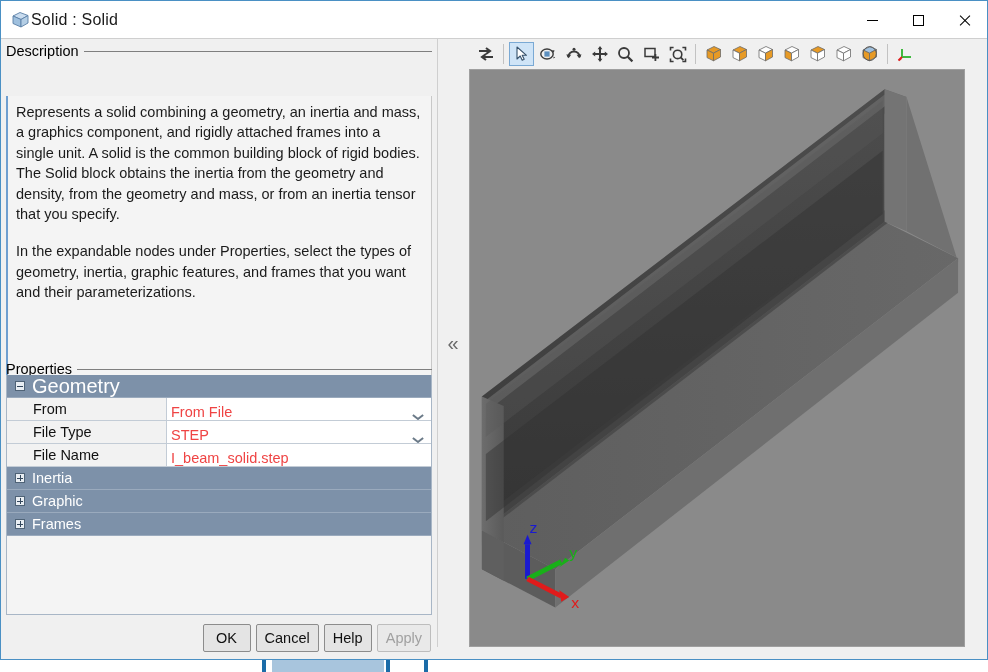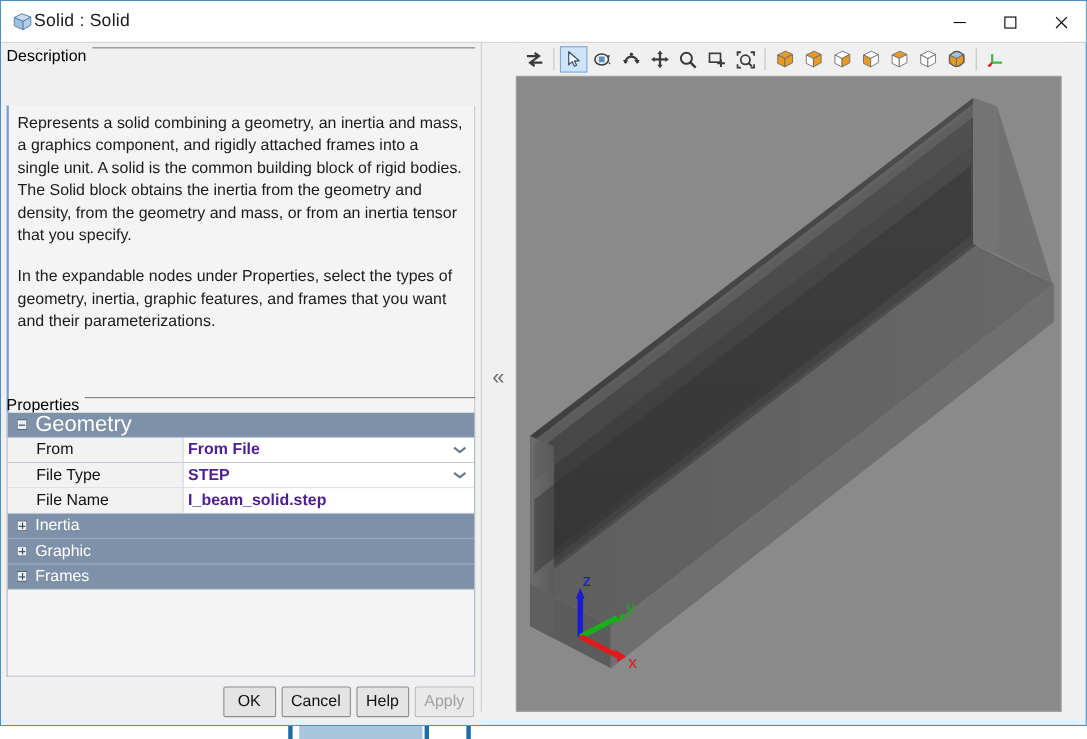--- a/index.html
+++ b/index.html
@@ -80,21 +80,21 @@
 
   
   .left-panel {
     position: absolute; left: 0; top: 38px; width: 436px; bottom: 0;
     background: #f0f0f0;
   }
   .group {
     position: absolute; left: 5px; right: 5px;
   }
   .group-legend {
-    position: absolute; left: 0; top: 0; display: flex; align-items: flex-start; width: 100%;
+    position: absolute; left: 0; top: 0; display: flex; align-items: center; width: 100%;
     font-size: 14.5px; color: #000;
   }
   .group-legend .lbl { padding-right: 5px; white-space: nowrap; }
   .group-legend .rule { flex: 1 1 auto; height: 1px; background: #7f7f7f; }
 
   #desc-group { top: 4px; height: 318px; }
   .desc-box {
     position: absolute; left: 0; top: 14px; right: 0; height: 302px;
     background: #f4f4f4;
     border-left: 2px solid #6f9fd0;
@@ -146,23 +146,23 @@
   .pname {
     width: 160px; flex: 0 0 auto;
     background: #f2f2f2;
     border-right: 1px solid #c3ccd6;
     display: flex; align-items: center;
     padding-left: 26px; box-sizing: border-box;
     font-size: 14.5px; color: #111;
   }
   .pval {
     flex: 1 1 auto; background: #ffffff;
-    display: flex; align-items: center; justify-content: space-between;
+    display: flex; align-items: flex-end; justify-content: space-between;
     padding: 0 6px 0 4px; box-sizing: border-box;
-    font-size: 14.5px; color: #4c1d95; font-weight: bold;
+    font-size: 14.5px; color: #ef4444;
   }
   .pval .txt { overflow: hidden; white-space: nowrap; }
   .chev {
     width: 10px; height: 6px; flex: 0 0 auto; position: relative; margin-right: 2px;
   }
   .chev:before, .chev:after {
     content: ""; position: absolute; top: 0; width: 7px; height: 1.5px; background: #6b7a88;
   }
   .chev:before { left: 0; transform: rotate(38deg); transform-origin: left center; }
   .chev:after  { right: 0; transform: rotate(-38deg); transform-origin: right center; }

